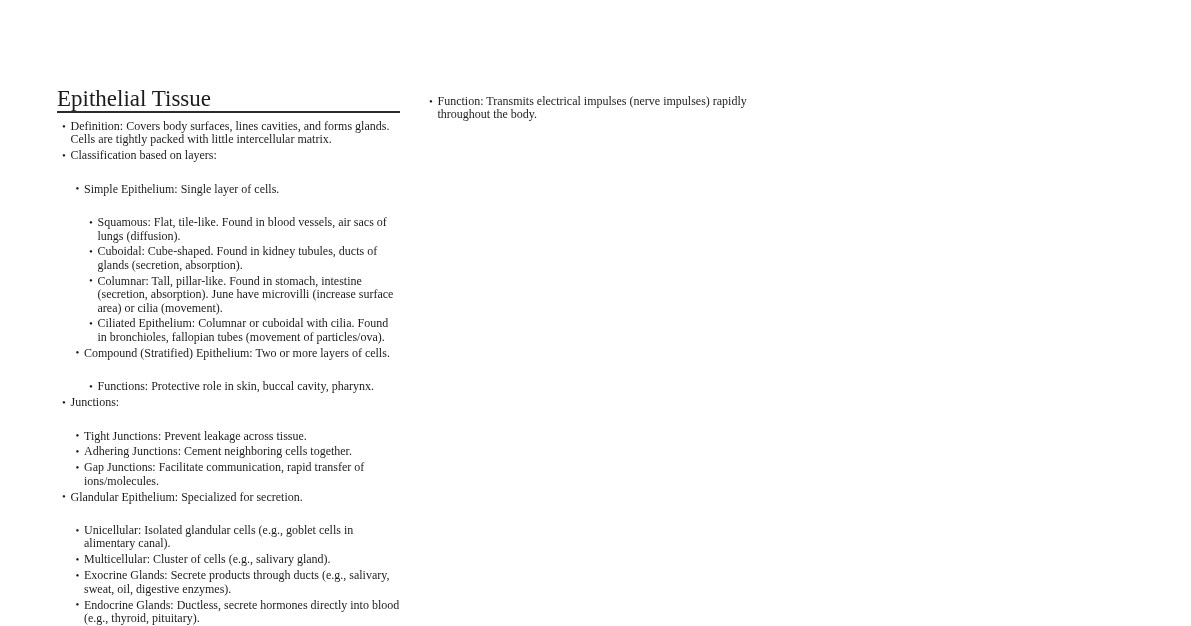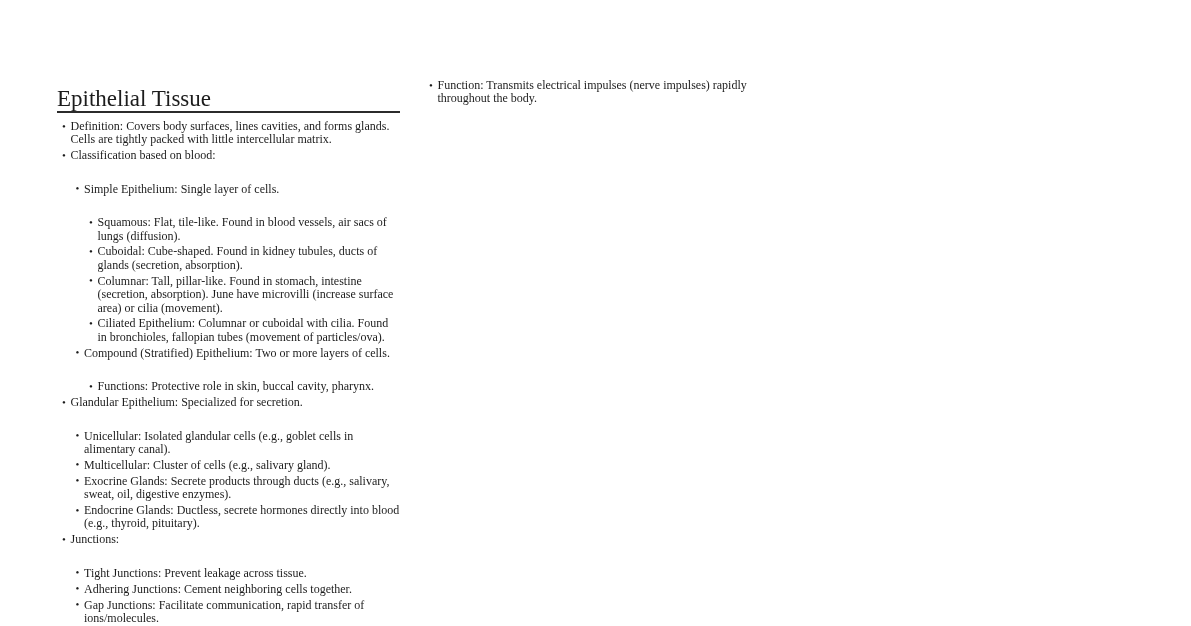--- a/index.html
+++ b/index.html
@@ -19,21 +19,21 @@
   }
   .page{ position:relative; width:1191px; height:626px; background:var(--bg); }
 
   .col{
     position:absolute;
     width:343px;
     font-size:12px;
     line-height:13.4px;
   }
   .col-left{ left:57px; top:75px; }
-  .col-right{ left:424px; top:79px; }
+  .col-right{ left:424px; top:95px; }
 
   h2.section-heading{
     font-size:23px;
     line-height:20px;
     font-weight:400;
     margin:14px 0 7px 0;
     padding-bottom:2px;
     border-bottom:2px solid var(--rule-strong);
     color:var(--ink);
   }
@@ -64,41 +64,41 @@
 </style>
 </head>
 <body>
 
 <div class="page">
   <div class="col col-left">
     <h2 class="section-heading rule-strong">Epithelial Tissue</h2>
     <div>
         <ul class="bullet-list">
           <li><span>Definition: Covers body surfaces, lines cavities, and forms glands. Cells are tightly packed with little intercellular matrix.</span></li>
-          <li><span>Classification based on blood:</span><ul class="bullet-list">
+          <li><span>Classification based on layers:</span><ul class="bullet-list">
               <li><span>Simple Epithelium: Single layer of cells.</span><ul class="bullet-list">
                   <li><span>Squamous: Flat, tile-like. Found in blood vessels, air sacs of lungs (diffusion).</span></li>
                   <li><span>Cuboidal: Cube-shaped. Found in kidney tubules, ducts of glands (secretion, absorption).</span></li>
                   <li><span>Columnar: Tall, pillar-like. Found in stomach, intestine (secretion, absorption). June have microvilli (increase surface area) or cilia (movement).</span></li>
                   <li><span>Ciliated Epithelium: Columnar or cuboidal with cilia. Found in bronchioles, fallopian tubes (movement of particles/ova).</span></li>
                 </ul></li>
               <li><span>Compound (Stratified) Epithelium: Two or more layers of cells.</span><ul class="bullet-list">
                   <li><span>Functions: Protective role in skin, buccal cavity, pharynx.</span></li>
                 </ul></li>
             </ul></li>
+          <li><span>Junctions:</span><ul class="bullet-list">
+              <li><span>Tight Junctions: Prevent leakage across tissue.</span></li>
+              <li><span>Adhering Junctions: Cement neighboring cells together.</span></li>
+              <li><span>Gap Junctions: Facilitate communication, rapid transfer of ions/molecules.</span></li>
+            </ul></li>
           <li><span>Glandular Epithelium: Specialized for secretion.</span><ul class="bullet-list">
               <li><span>Unicellular: Isolated glandular cells (e.g., goblet cells in alimentary canal).</span></li>
               <li><span>Multicellular: Cluster of cells (e.g., salivary gland).</span></li>
               <li><span>Exocrine Glands: Secrete products through ducts (e.g., salivary, sweat, oil, digestive enzymes).</span></li>
               <li><span>Endocrine Glands: Ductless, secrete hormones directly into blood (e.g., thyroid, pituitary).</span></li>
-            </ul></li>
-          <li><span>Junctions:</span><ul class="bullet-list">
-              <li><span>Tight Junctions: Prevent leakage across tissue.</span></li>
-              <li><span>Adhering Junctions: Cement neighboring cells together.</span></li>
-              <li><span>Gap Junctions: Facilitate communication, rapid transfer of ions/molecules.</span></li>
             </ul></li>
         </ul>
       </div>
     <h2 class="section-heading rule-light">Connective Tissue</h2>
   </div>
 
   <div class="col col-right">
     <div>
         <ul class="bullet-list">
           <li><span>Function: Transmits electrical impulses (nerve impulses) rapidly throughout the body.</span></li>

